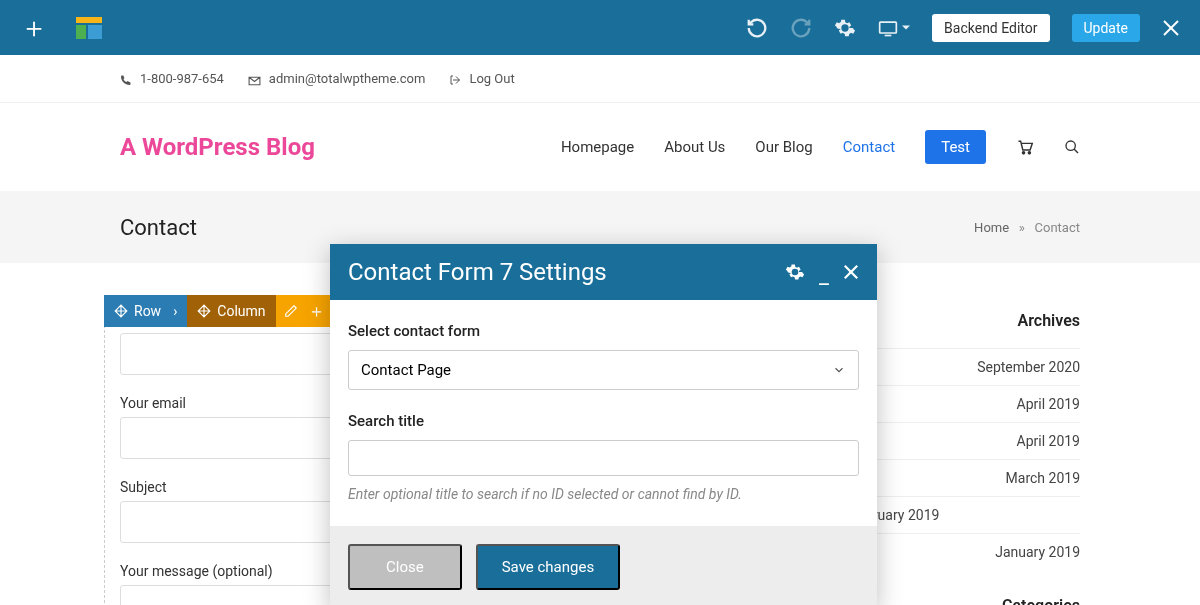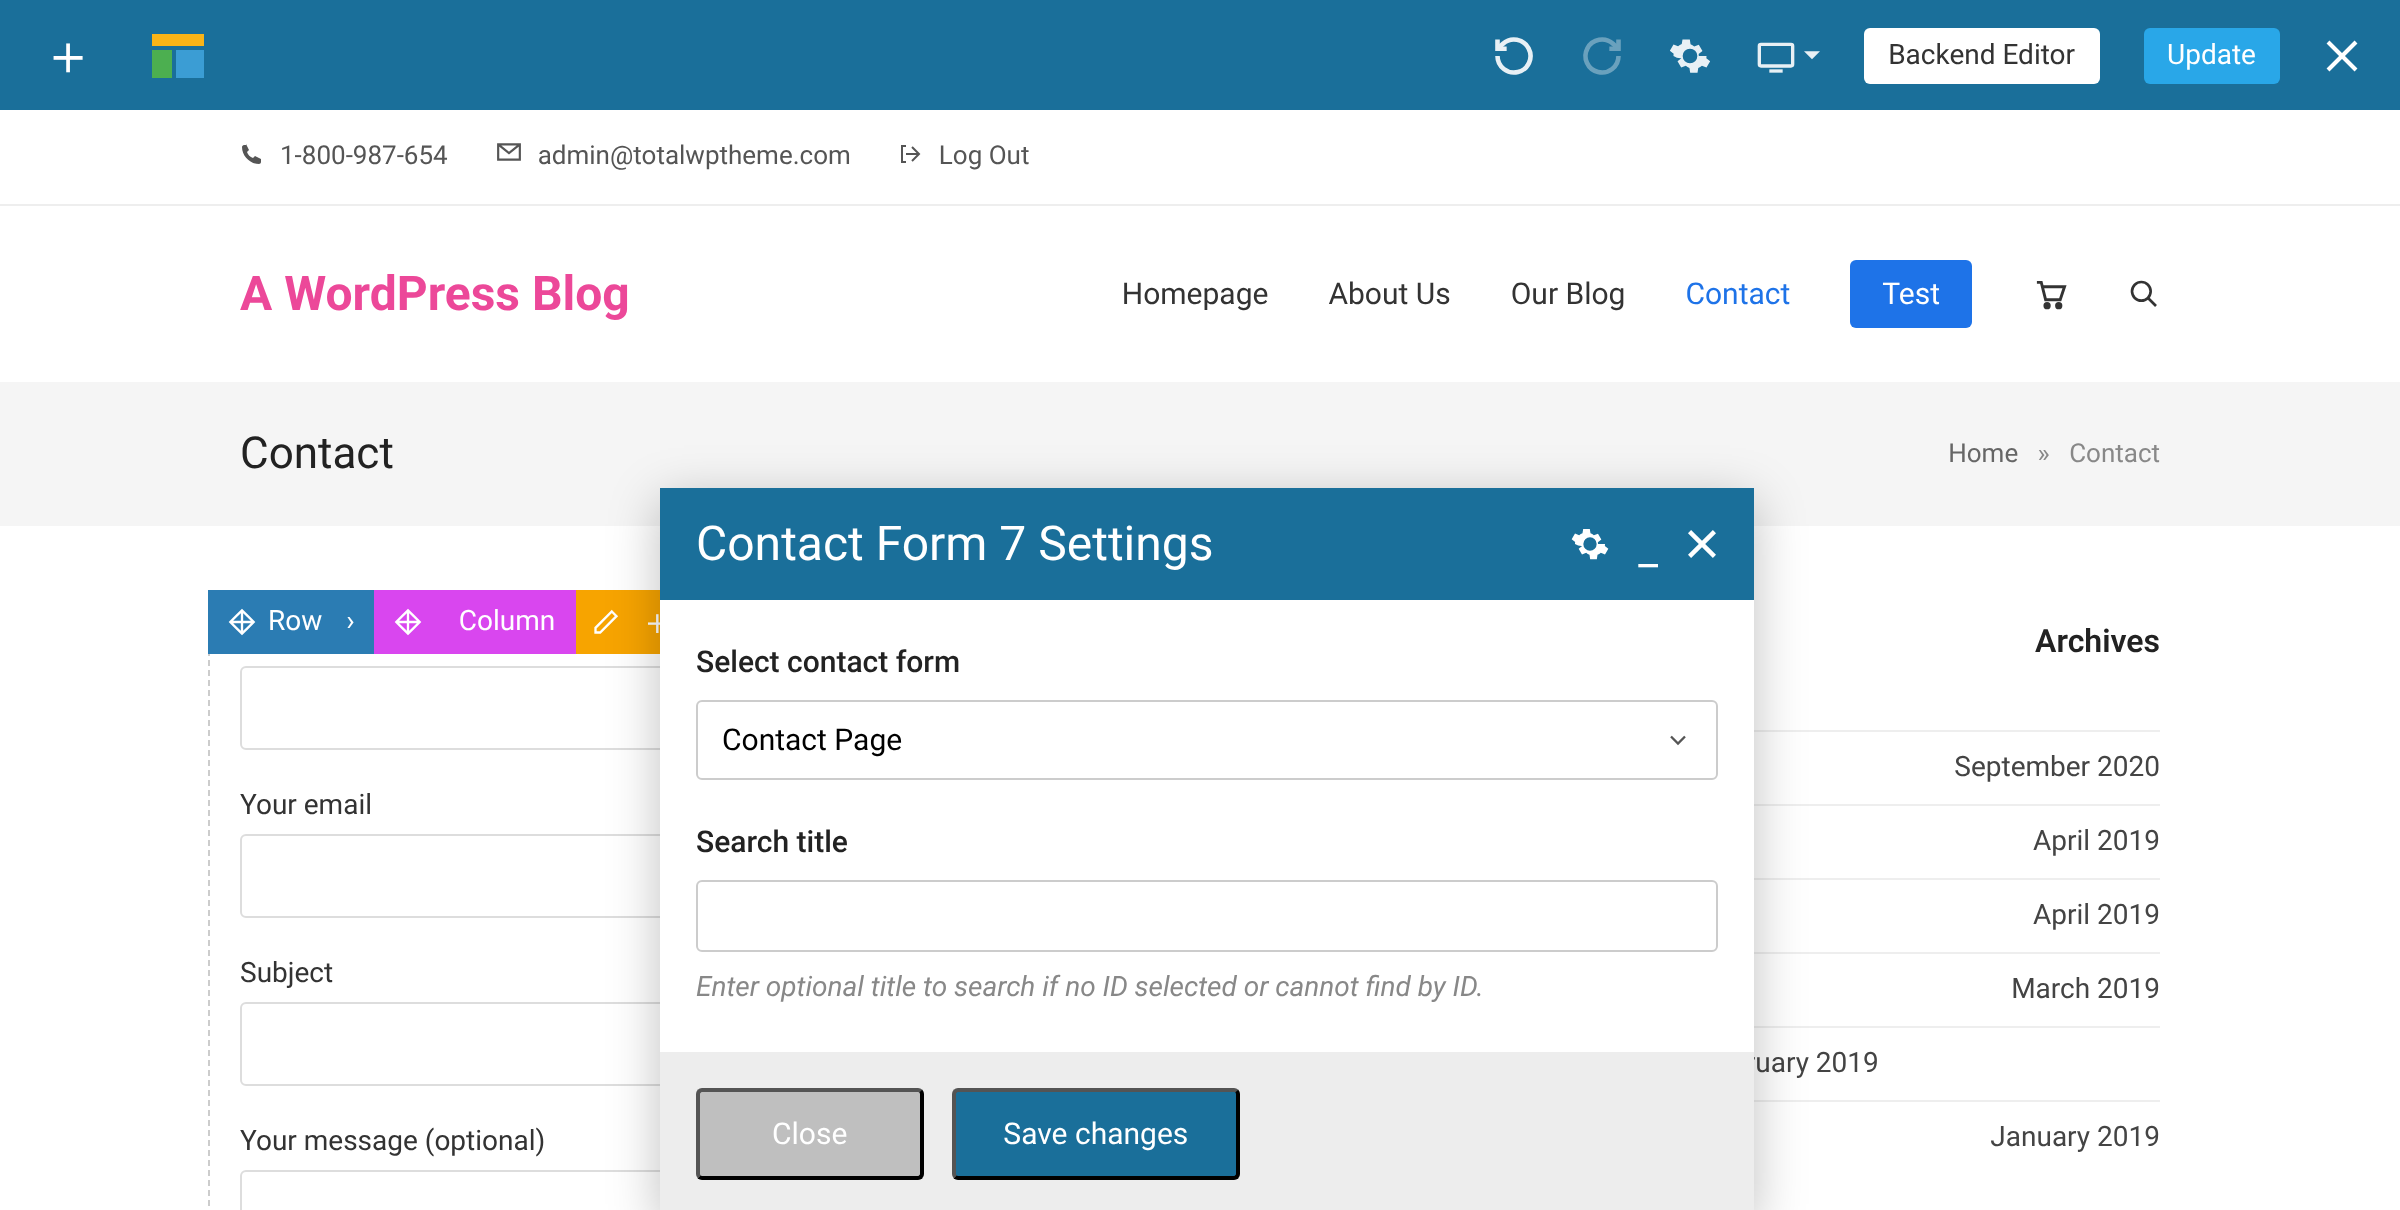--- a/index.html
+++ b/index.html
@@ -13,42 +13,42 @@
 .template-icon-bottom{display:flex;flex:1;margin-top:2px}
 .template-icon-left{width:10px;background:#4caf50;margin-right:2px}
 .template-icon-right{flex:1;background:#3b9dd4}
 .toolbar-icon{color:#fff;opacity:0.9;display:flex;align-items:center}
 .toolbar-icon.disabled{opacity:0.35}
 .btn{padding:6px 12px;border-radius:3px;font-size:14px;cursor:pointer;border:none}
 .btn-white{background:#fff;color:#333}
 .btn-blue{background:#29a7e8;color:#fff}
 .close-x{font-size:22px;color:#fff;font-weight:300}
 .contact-bar{height:48px;border-bottom:1px solid #eee;display:flex;align-items:center;padding:0 120px;font-size:13px;color:#555;gap:24px}
-.contact-item{display:flex;align-items:flex-start;gap:8px}
+.contact-item{display:flex;align-items:flex-end;gap:8px}
 .nav-bar{height:88px;display:flex;align-items:center;padding:0 120px;justify-content:space-between}
 .site-title{font-size:24px;font-weight:700;color:#ec4899}
 .nav-menu{display:flex;align-items:center;gap:30px;font-size:15px}
 .nav-link{color:#333;text-decoration:none}
 .nav-link.active{color:#1e73e8}
 .nav-btn{background:#1e73e8;color:#fff;padding:8px 16px;border-radius:3px;font-size:15px}
 .page-header{height:72px;background:#f5f5f5;display:flex;align-items:center;padding:0 120px;justify-content:space-between}
 .page-title{font-size:22px;font-weight:400;color:#222}
 .breadcrumb{font-size:13px;color:#888}
 .breadcrumb .home{color:#666}
 .content-area{padding:48px 120px 0;display:flex;gap:40px;position:relative}
 .form-col{flex:1;position:relative}
 .sidebar-col{width:230px;position:relative}
 .vc-controls{position:absolute;top:-16px;left:-16px;display:flex;z-index:5}
 .vc-row{background:#2b7cb3;color:#fff;padding:4px 10px;display:flex;align-items:center;gap:6px;font-size:14px}
-.vc-col{background:#d946ef;color:#fff;padding:4px 10px;display:flex;align-items:center;gap:18px;font-size:14px}
+.vc-col{background:#a16207;color:#fff;padding:4px 10px;display:flex;align-items:center;gap:6px;font-size:14px}
 .vc-col-actions{background:#f7a400;display:flex;align-items:center;padding:4px 8px;gap:10px}
 .form-field{margin-bottom:20px}
 .form-label{font-size:14px;color:#333;margin-bottom:6px;display:block}
 .form-input{width:100%;height:42px;border:1px solid #ddd;border-radius:3px;padding:0 10px;font-size:14px}
-.sidebar-title{font-size:16px;font-weight:600;color:#222;margin-bottom:35px}
+.sidebar-title{font-size:16px;font-weight:600;color:#222;margin-bottom:18px}
 .archive-item{padding:10px 0;border-top:1px solid #eee;font-size:14px;color:#444}
 .vc-outline{position:absolute;top:-16px;left:-16px;right:-16px;bottom:-16px;border:1px dashed #ccc;pointer-events:none}
 
 .modal{position:absolute;top:244px;left:330px;width:547px;background:#fff;box-shadow:0 6px 24px rgba(0,0,0,0.25);z-index:100}
 .modal-header{background:#1a6f9a;color:#fff;padding:14px 18px;display:flex;align-items:center;justify-content:space-between}
 .modal-title{font-size:24px;font-weight:400}
 .modal-header-actions{display:flex;align-items:center;gap:14px}
 .modal-body{padding:22px 18px 24px}
 .modal-field-label{font-size:15px;color:#222;font-weight:500;margin-bottom:10px;display:block}
 .modal-select{width:100%;height:40px;border:1px solid #ccc;border-radius:3px;padding:0 12px;font-size:15px;display:flex;align-items:center;justify-content:space-between;background:#fff}

